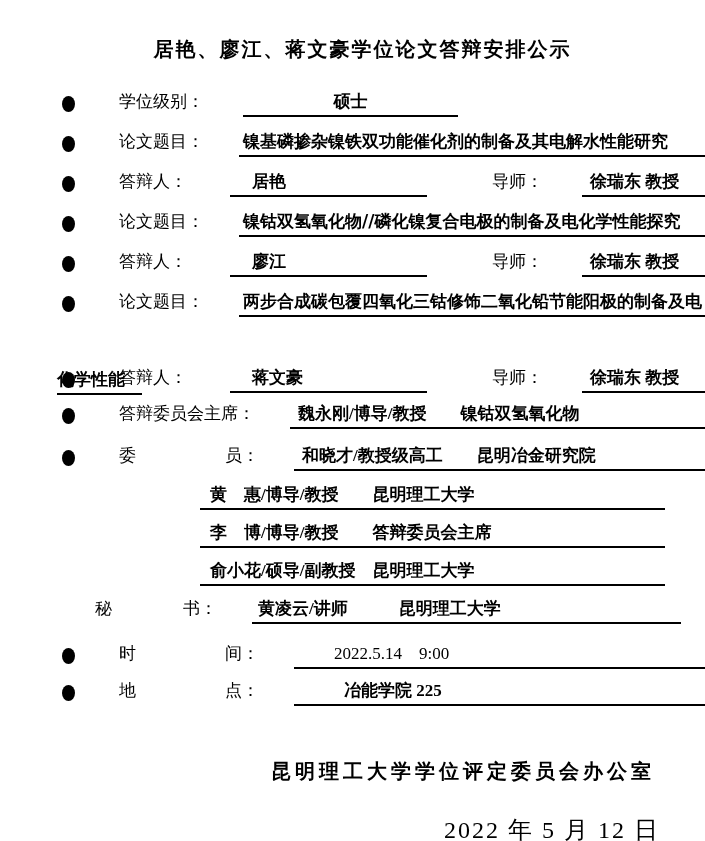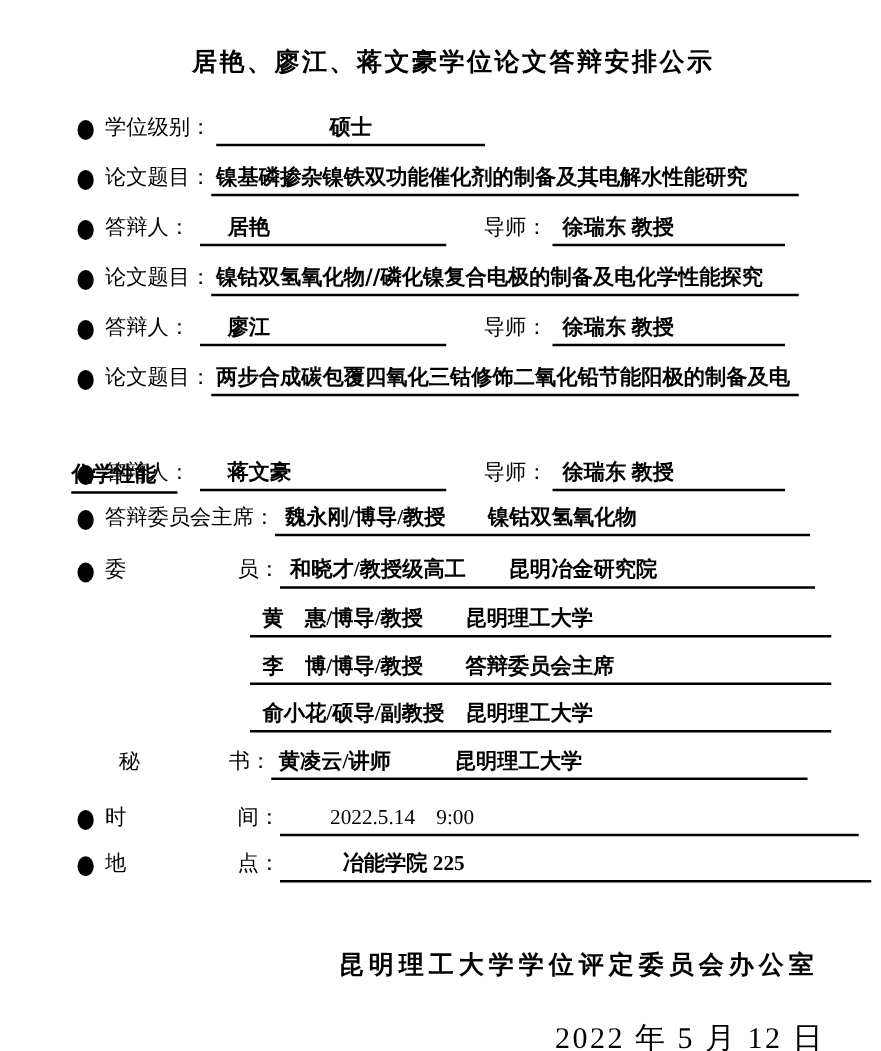--- a/index.html
+++ b/index.html
@@ -4,21 +4,21 @@
 <style>
   html,body{margin:0;padding:0;background:#ffffff;}
   .page{
     position:relative;width:705px;height:841px;background:#ffffff;color:#000;
     font-family:"Liberation Serif",serif;overflow:hidden;
   }
   .title{
     position:absolute;top:36px;left:0;width:100%;margin:0;text-align:center;
     font-family:"DejaVu Sans",sans-serif;font-weight:bold;font-size:20px;letter-spacing:2px;padding-left:10px;
   }
-  .row{position:absolute;display:flex;align-items:baseline;}
+  .row{position:absolute;display:flex;align-items:baseline;gap:35px;}
   .bullet{
     width:13px;height:16px;background:#000;border-radius:50%;
     margin-right:9px;align-self:center;flex:none;
   }
   .lab{font-size:17px;white-space:pre;flex:none;}
   .split{display:inline-flex;justify-content:space-between;flex:none;}
   .ul{
     display:inline-block;border-bottom:2px solid #000;white-space:pre;
     font-size:17px;font-weight:bold;padding-bottom:2px;flex:none;
   }

